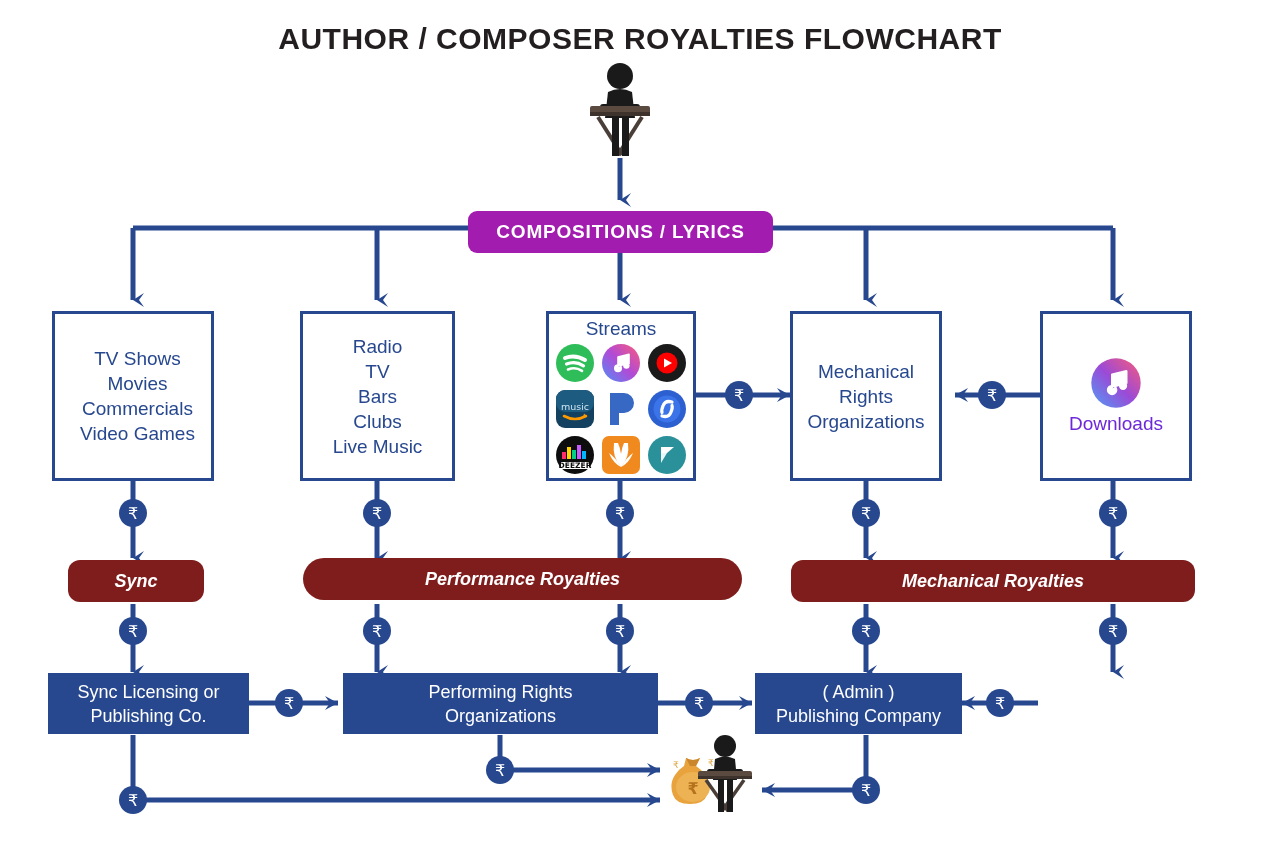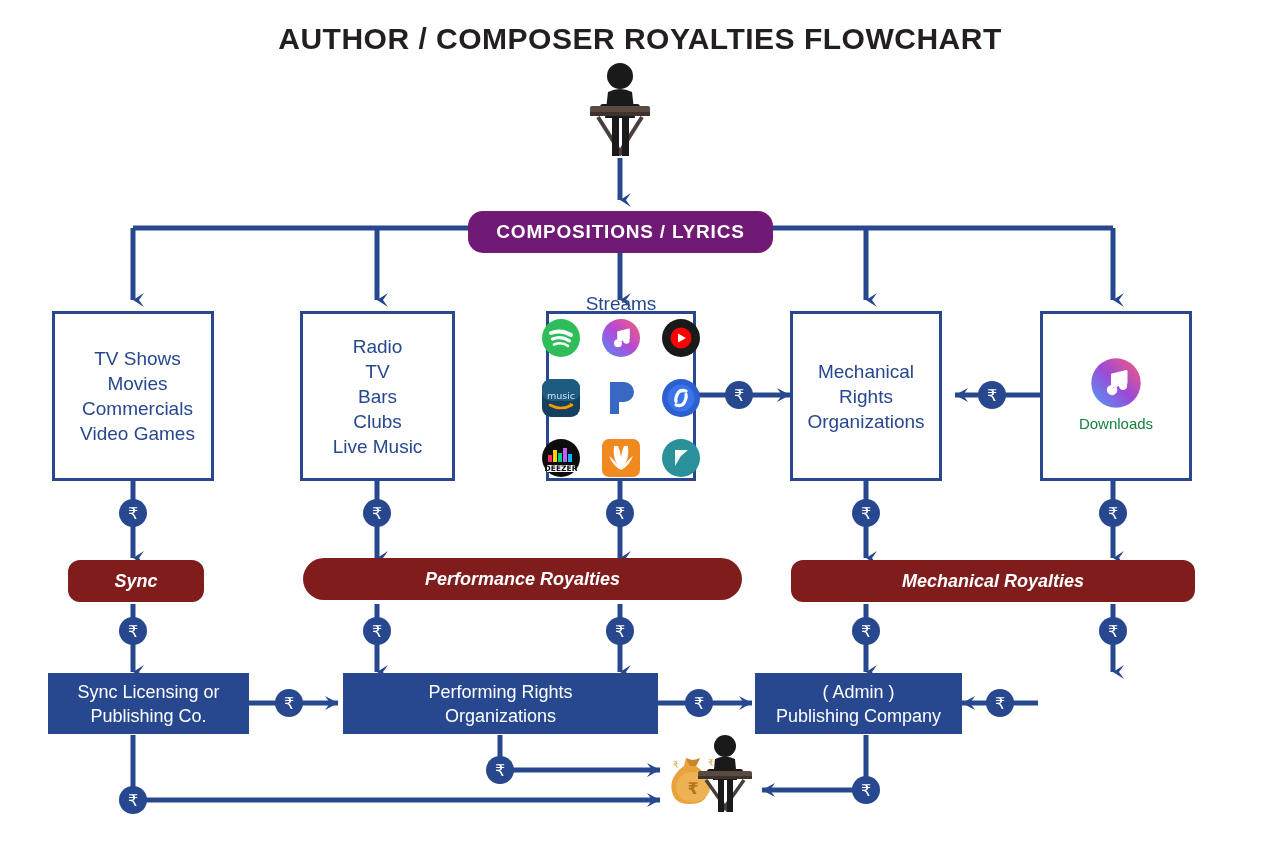--- a/index.html
+++ b/index.html
@@ -18,21 +18,21 @@
   .node{position:absolute;box-sizing:border-box;}
 
   .src-box{
     border:3px solid #27488F;background:#fff;
     display:flex;flex-direction:column;align-items:center;justify-content:center;
     color:#27488F;font-size:19px;line-height:25px;text-align:center;
   }
   .src-box .ln{display:block;white-space:nowrap;}
 
   .orange-box{
-    background:#701a75;border-radius:15px;
+    background:#a21caf;border-radius:9px;
     display:flex;align-items:center;justify-content:center;
     color:#fff;font-weight:bold;font-size:19px;letter-spacing:.8px;
     white-space:nowrap;
   }
 
   .green-bar{
     background:#7f1d1d;border-radius:12px;
     display:flex;align-items:center;justify-content:center;
     color:#fff;font-weight:bold;font-style:italic;font-size:18px;
     white-space:nowrap;
@@ -44,26 +44,26 @@
     color:#fff;font-size:18px;line-height:24px;text-align:center;
   }
   .blue-box .ln{display:block;white-space:nowrap;}
 
   .streams-label{
     color:#27488F;font-size:19px;text-align:center;line-height:22px;
     margin-bottom:3px;
   }
   .icon-grid{
     display:grid;grid-template-columns:repeat(3,40px);
-    grid-auto-rows:40px;gap:20px;justify-content:center;align-items:center;
+    grid-auto-rows:40px;gap:6px;justify-content:center;align-items:center;
   }
   .svc{width:40px;height:40px;display:block;}
 
   .dl-wrap{display:flex;flex-direction:column;align-items:center;justify-content:center;}
-  .dl-label{color:#15803d;font-size:15px;margin-top:4px;line-height:22px;}
+  .dl-label{color:#6d28d9;font-size:19px;margin-top:4px;line-height:22px;}
 
   .emoji-art{position:absolute;}
 </style>
 </head>
 <body>
 
 <div id="stage">
 
   <svg id="svg-layer" viewBox="0 0 1280 853" xmlns="http://www.w3.org/2000/svg">
     <defs>
@@ -228,21 +228,21 @@
   </div>
 
   <div class="node src-box" style="left:300px;top:311px;width:155px;height:170px;">
     <span class="ln">Radio</span>
     <span class="ln">TV</span>
     <span class="ln">Bars</span>
     <span class="ln">Clubs</span>
     <span class="ln">Live Music</span>
   </div>
 
-  <div class="node src-box" style="left:546px;top:311px;width:150px;height:170px;justify-content:flex-end;">
+  <div class="node src-box" style="left:546px;top:311px;width:150px;height:170px;">
     <div class="streams-label">Streams</div>
     <div class="icon-grid">
 
       <svg class="svc" viewBox="0 0 40 40">
         <circle cx="20" cy="20" r="19" fill="#2ebd59"></circle>
         <g stroke="#fff" stroke-linecap="round" fill="none">
           <path d="M10 15 q10 -4 20 2" stroke-width="4"></path>
           <path d="M11.5 21 q9 -3.5 17 1.8" stroke-width="3.2"></path>
           <path d="M13 26.5 q7.5 -3 14 1.4" stroke-width="2.6"></path>
         </g>

